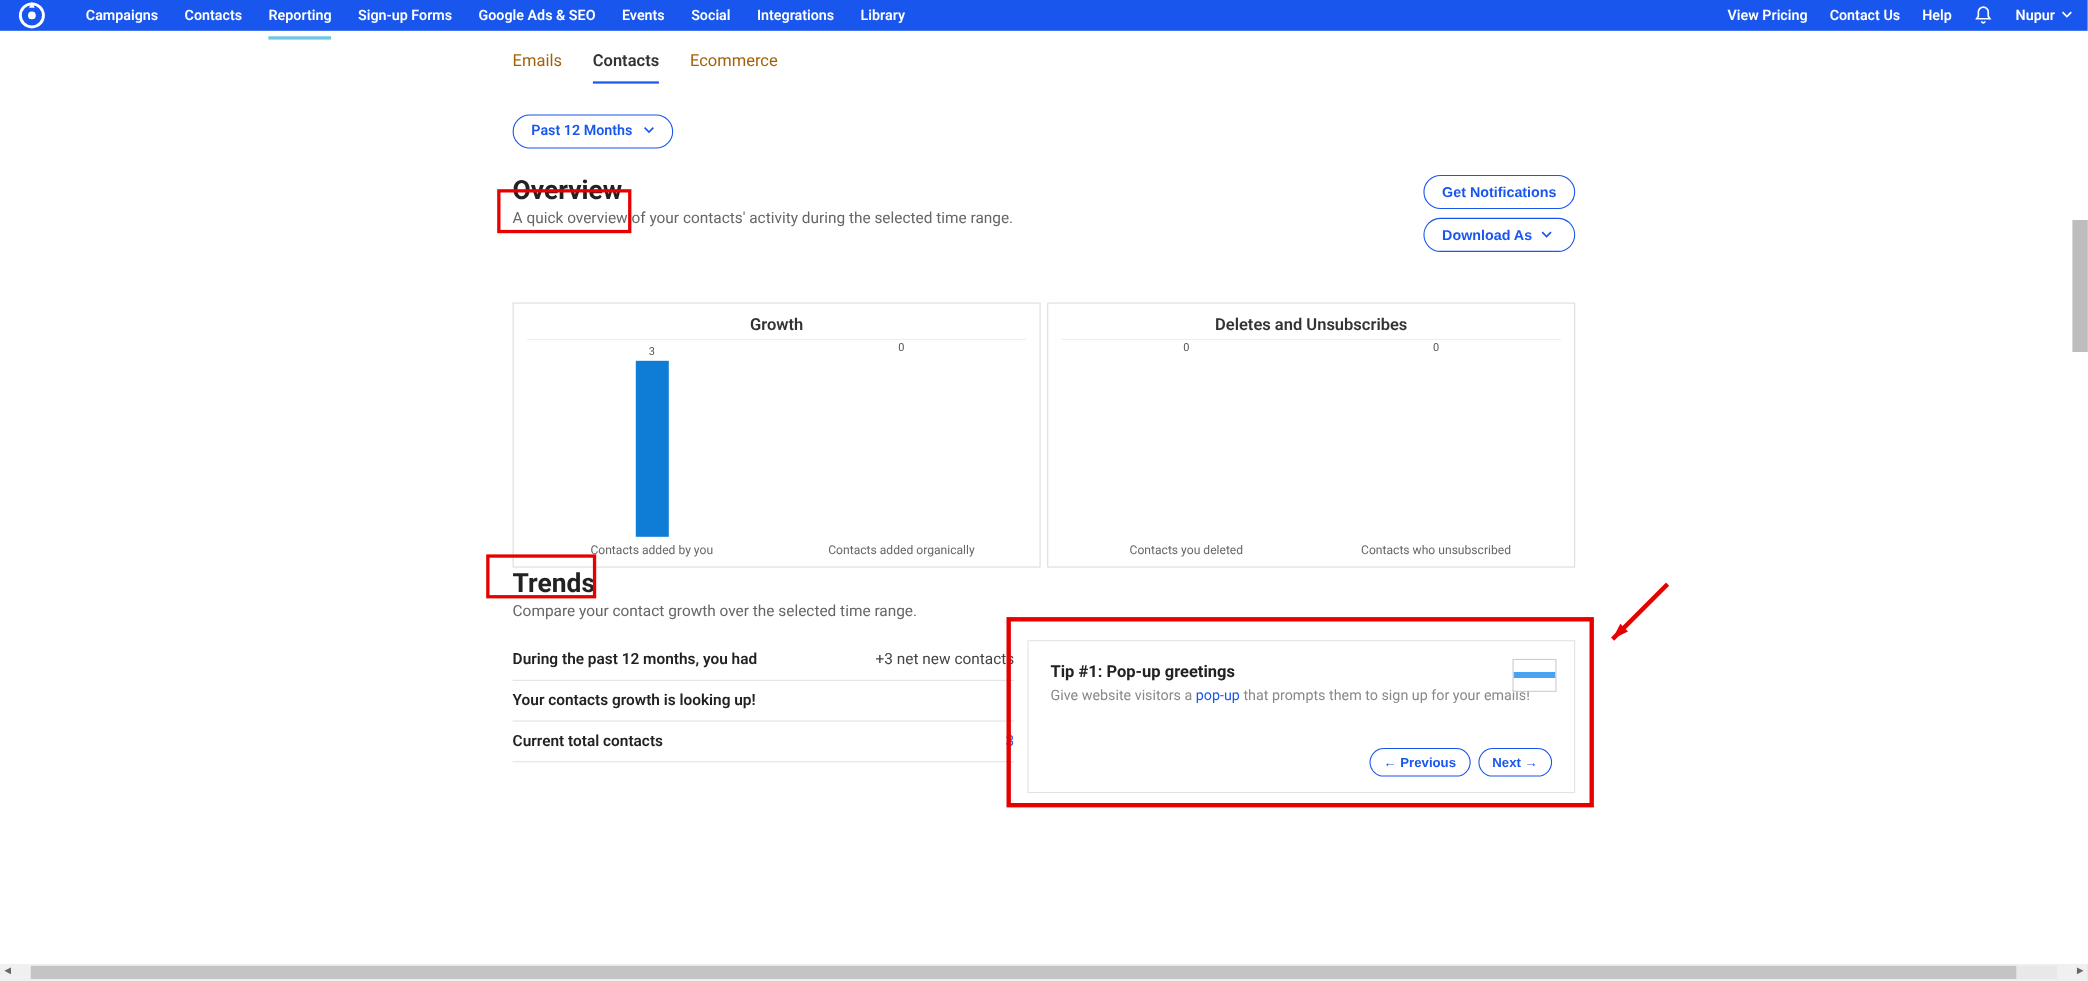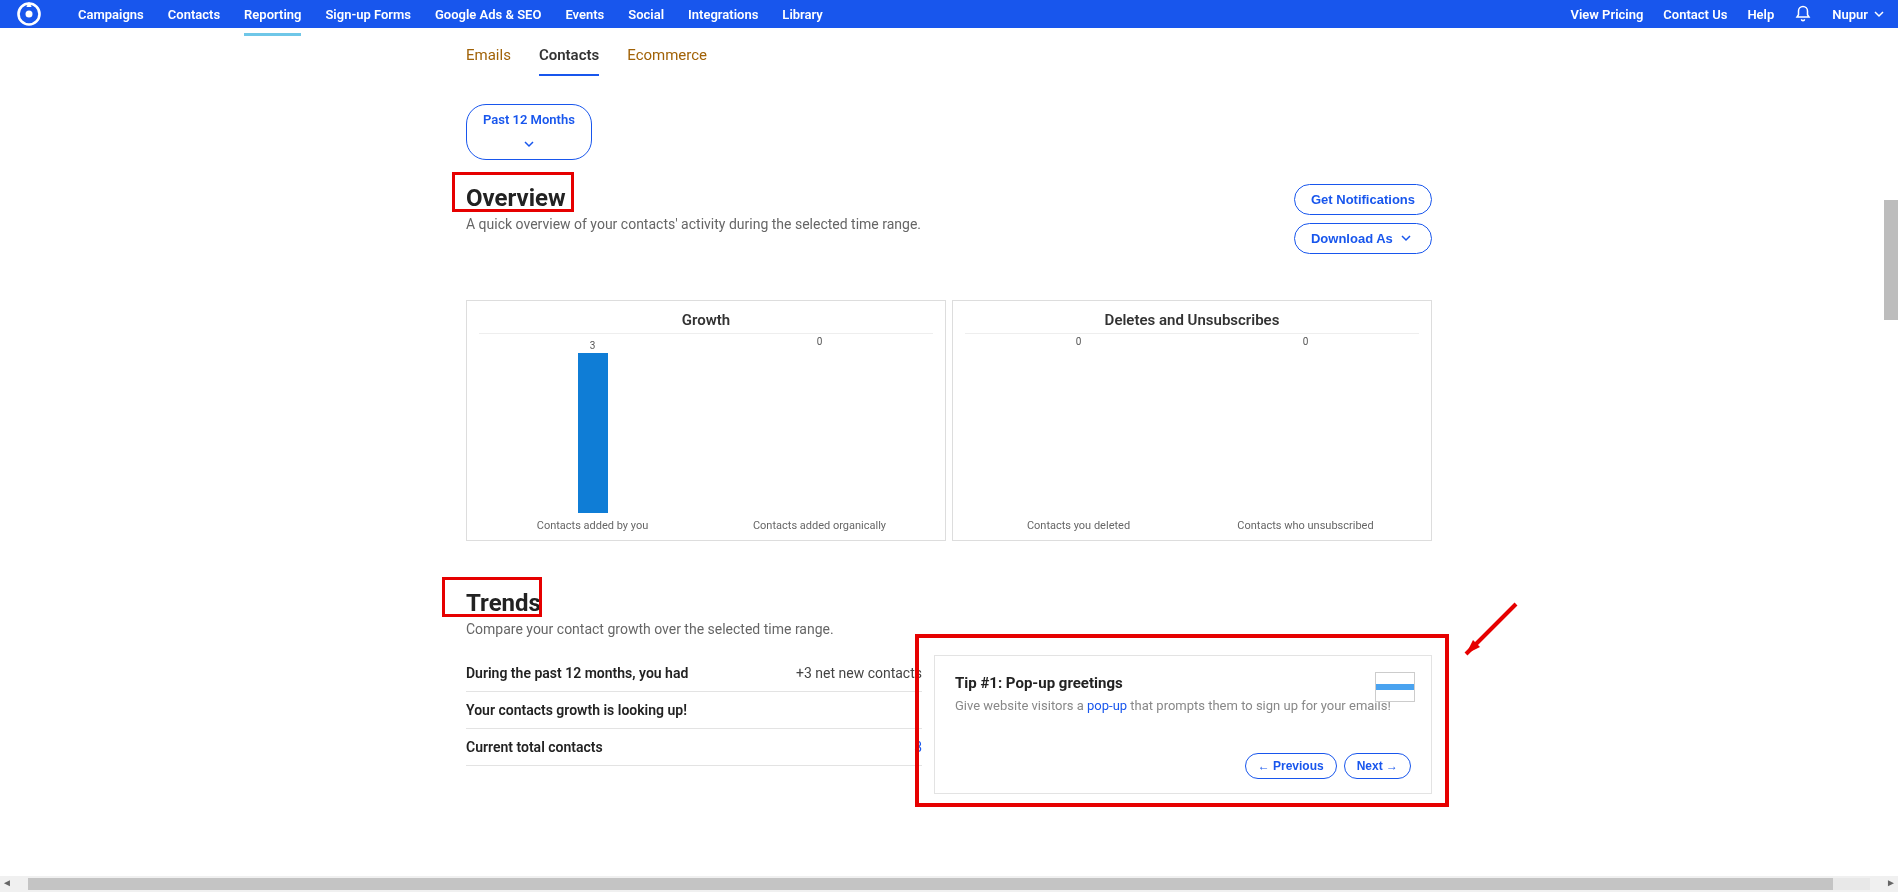--- a/index.html
+++ b/index.html
@@ -18,21 +18,21 @@
 
 
 .content { max-width: 966px; margin: 0 auto; padding: 0 0 40px 0; position: relative; }
 
 
 .subtabs { display: flex; gap: 28px; padding: 18px 0 0 0; border-bottom: 0; }
 .subtab { font-size: 15px; color: #a16207; padding-bottom: 10px; cursor: pointer; }
 .subtab.active { color: #333; font-weight: 600; border-bottom: 2px solid #1856ED; }
 
 
-.date-filter { margin-top: 28px; display: inline-flex; align-items: center; gap: 10px; border: 1px solid #1856ED; color: #1856ED; border-radius: 20px; padding: 7px 16px; font-size: 13px; font-weight: 600; cursor: pointer; flex-direction: column; }
+.date-filter { margin-top: 28px; display: inline-flex; align-items: center; gap: 10px; border: 1px solid #1856ED; color: #1856ED; border-radius: 20px; padding: 7px 16px; font-size: 13px; font-weight: 600; cursor: pointer; }
 
 
 .section-head { display: flex; align-items: flex-start; justify-content: space-between; margin-top: 24px; }
 .section-title { font-size: 24px; font-weight: 700; color: #222; }
 .section-sub { font-size: 14px; color: #666; margin-top: 4px; }
 .section-actions { display: flex; gap: 8px; flex-direction: column; }
 .btn-outline { border: 1px solid #1856ED; color: #1856ED; background: #fff; border-radius: 18px; padding: 7px 16px; font-size: 13px; font-weight: 600; cursor: pointer; display: inline-flex; align-items: center; gap: 8px; }
 
 
 .red-box { position: absolute; border: 3px solid #e60000; pointer-events: none; }
@@ -43,21 +43,21 @@
 .chart-title { text-align: center; font-size: 15px; font-weight: 600; color: #333; margin-bottom: 4px; }
 .chart-body { height: 180px; border-top: 1px solid #eee; position: relative; display: flex; align-items: flex-end; }
 .chart-col { flex: 1; display: flex; flex-direction: column; align-items: center; justify-content: flex-end; height: 100%; position: relative; }
 .bar { width: 30px; background: #0f7dd6; }
 .bar-label { font-size: 10px; color: #555; position: absolute; }
 .chart-cat { font-size: 11px; color: #666; text-align: center; margin-top: 6px; }
 .chart-cats { display: flex; }
 .chart-cats > div { flex: 1; }
 
 
-.trends { margin-top: 48px; position: relative; }
+.trends { position: relative; }
 .trends-grid { display: flex; gap: 12px; margin-top: 18px; }
 .trends-left { flex: 1; }
 .trend-row { display: flex; justify-content: space-between; align-items: flex-start; padding: 10px 0; border-bottom: 1px solid #e3e3e3; font-size: 14px; }
 .trend-row .label { font-weight: 600; color: #222; }
 .trend-row .value { color: #444; }
 .trend-row .value.link { color: #1856ED; }
 
 .tip-card { flex: 1; border: 1px solid #e3e3e3; padding: 18px 20px 14px 20px; position: relative; }
 .tip-title { font-size: 15px; font-weight: 700; color: #222; }
 .tip-body { font-size: 13px; color: #888; margin-top: 6px; }

